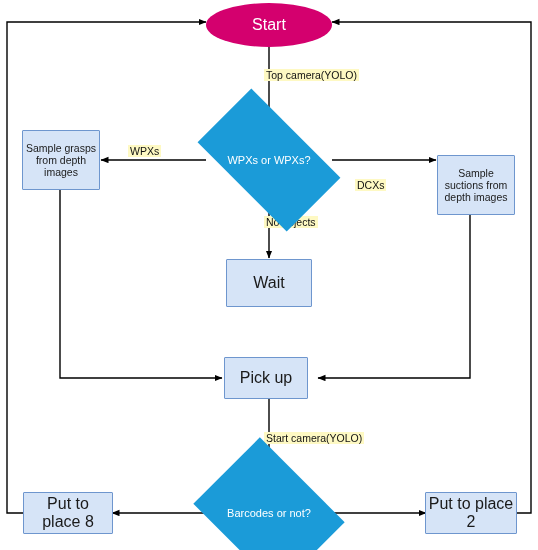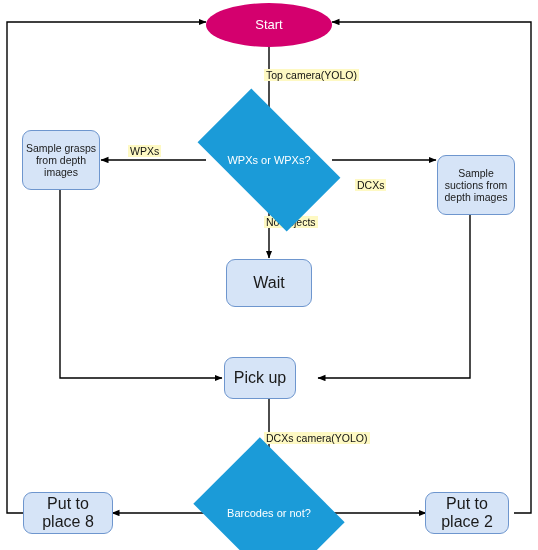--- a/index.html
+++ b/index.html
@@ -27,27 +27,27 @@
     align-items:center;
     justify-content:center;
     text-align:center;
     line-height:1.15;
   }
   
   .terminator{
     border-radius:50%;
     background:#D4006E;
     color:#ffffff;
-    font-size:13px;
+    font-size:16px;
   }
   
   .process{
     background:#D6E4F7;
     border:1.6px solid #6E96CE;
-    border-radius:9px;
+    border-radius:1px;
     color:#1A1A1A;
     font-size:10.5px;
     padding:2px 2px;
   }
   .process-lg{ font-size:16px; }
   
   .decision{
     color:#ffffff;
     font-size:11px;
     background:transparent;
@@ -128,40 +128,40 @@
   </div>
 
   <div class="node process" style="left:437px; top:130px; width:78px; height:60px;margin-top:25px;">
     <span>Sample suctions from depth images</span>
   </div>
 
   <div class="node process process-lg" style="left:226px; top:259px; width:86px; height:48px;">
     <span>Wait</span>
   </div>
 
-  <div class="node process process-lg" style="left:224px; top:357px; width:72px; height:42px;">
+  <div class="node process process-lg" style="left:224px; top:357px; width:84px; height:42px;">
     <span>Pick up</span>
   </div>
 
   <div class="node decision" style="left:209px; top:466px; width:120px; height:94px;">
     <span class="diamond-shape"></span>
     <span class="dlabel">Barcodes or not?</span>
   </div>
 
   <div class="node process process-lg" style="left:23px; top:492px; width:90px; height:42px;">
     <span>Put to place 8</span>
   </div>
 
-  <div class="node process process-lg" style="left:425px; top:492px; width:84px; height:42px;">
+  <div class="node process process-lg" style="left:425px; top:492px; width:92px; height:42px;">
     <span>Put to place 2</span>
   </div>
 
   <div class="edge-label" style="left:264px; top:69px;">Top camera(YOLO)</div>
 
   <div class="edge-label" style="left:128px; top:137px;margin-top:8px;">WPXs</div>
 
   <div class="edge-label" style="left:355px; top:137px;margin-top:42px;">DCXs</div>
 
   <div class="edge-label" style="left:264px; top:216px;">No objects</div>
 
-  <div class="edge-label" style="left:264px; top:432px;">DCXs camera(YOLO)</div>
+  <div class="edge-label" style="left:264px; top:432px;">Start camera(YOLO)</div>
 
 </div>
 
 </body></html>

